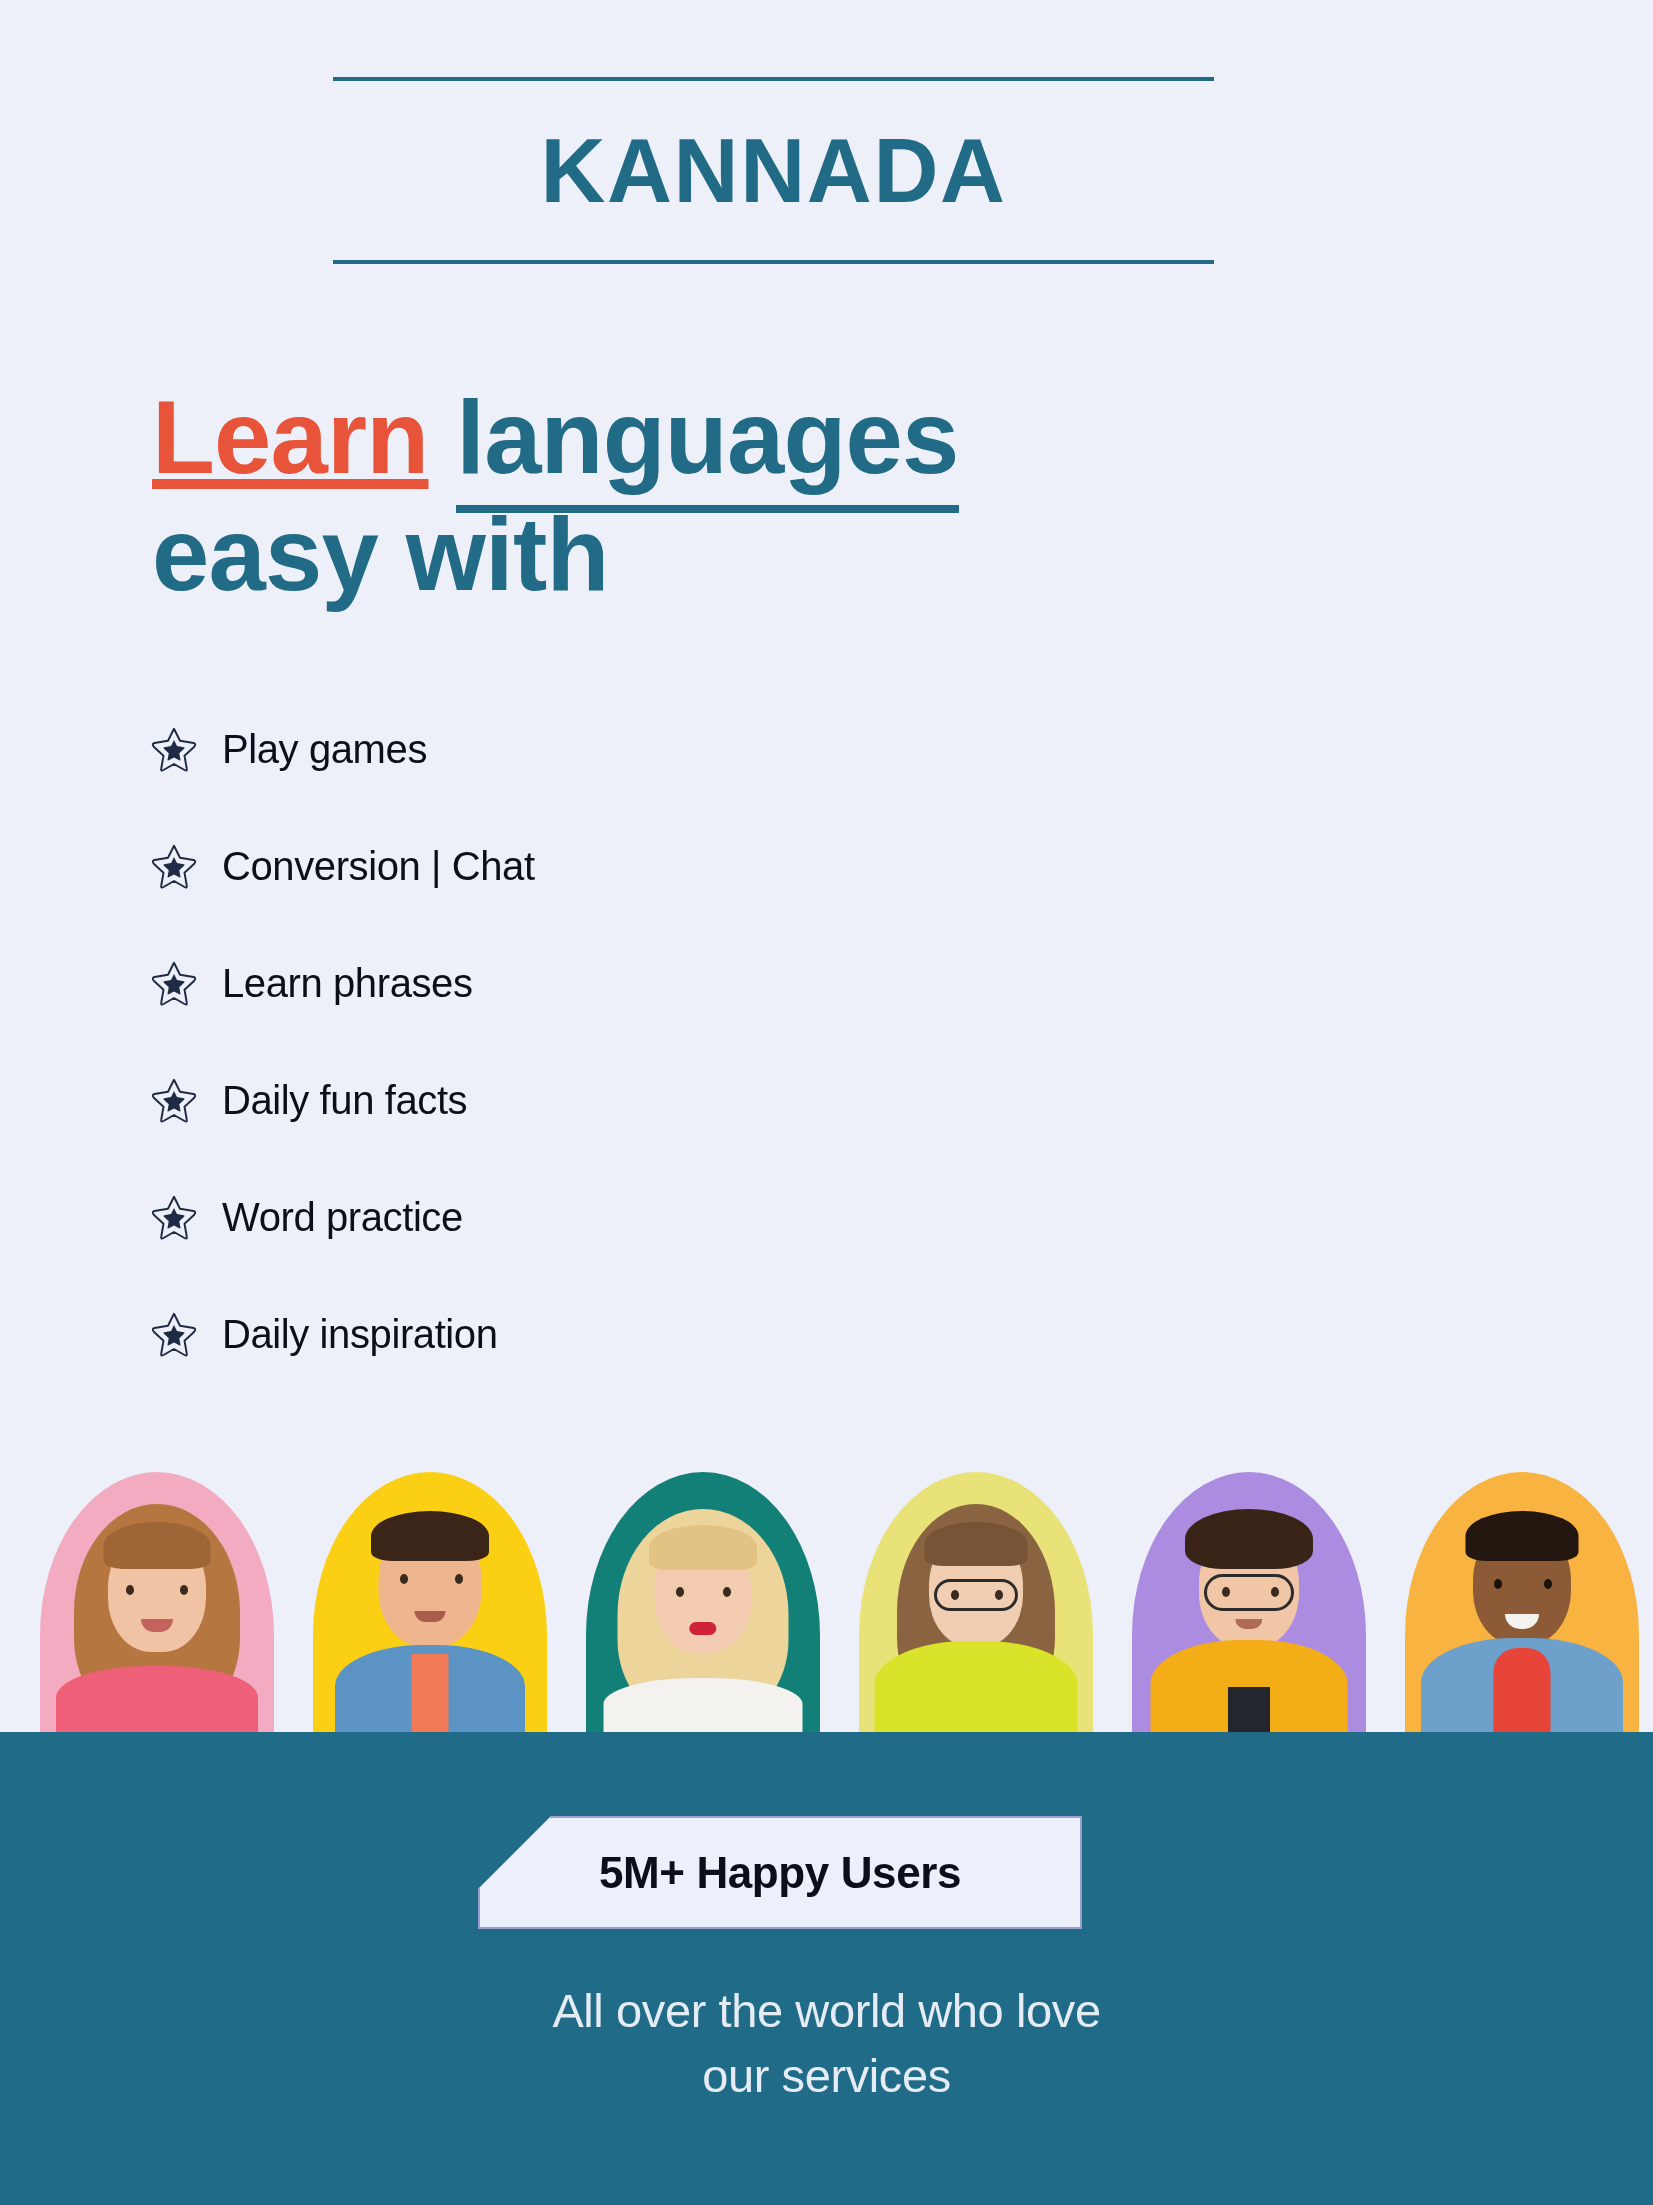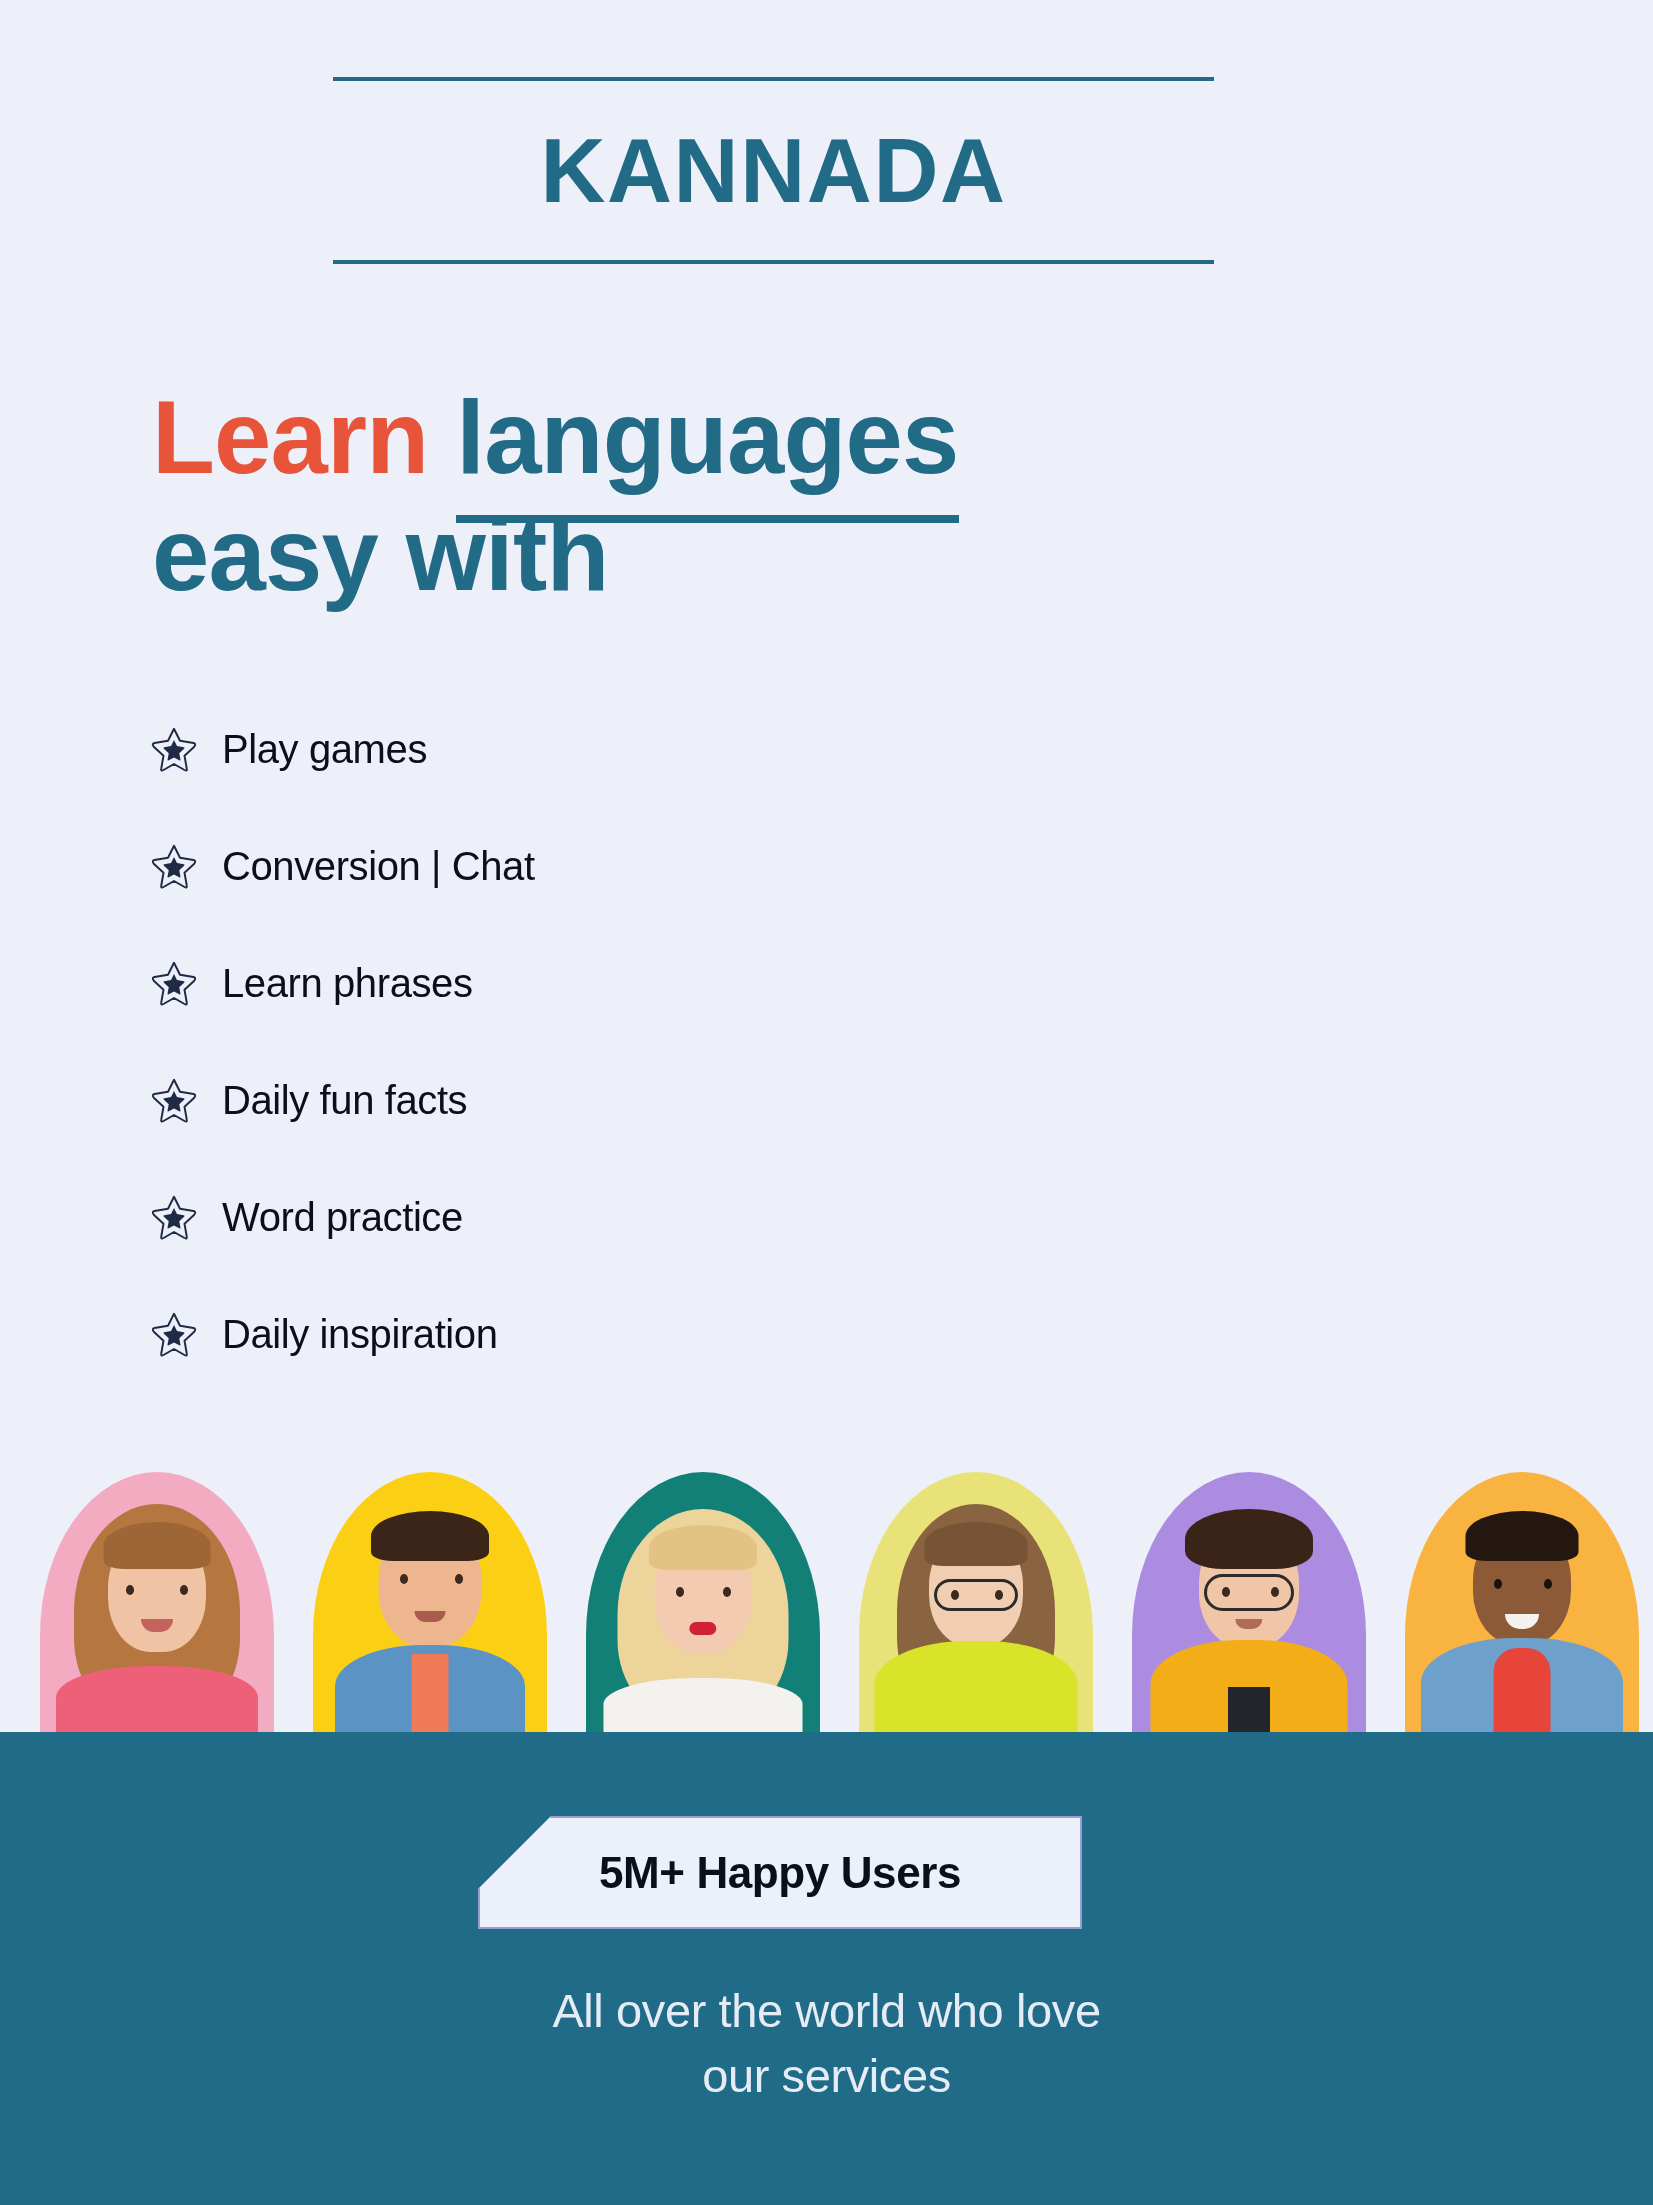--- a/index.html
+++ b/index.html
@@ -20,25 +20,25 @@
     font-size:90px; font-weight:700; letter-spacing:1.6px;
     color:#226b87; line-height:1;
   }
 
   
   .headline { position:absolute; left:152px; top:379px; width:1211px; }
   .headline .ln {
     font-size:103px; font-weight:700; line-height:1.14;
     letter-spacing:-0.8px; white-space:nowrap;
   }
-  .w-learn { color:#e8543a; }
+  .w-learn { color:#e8543a;text-decoration:underline; }
   .w-languages {
     color:#226b87;
     border-bottom:8px solid #226b87;
-    padding-bottom:20px;
+    padding-bottom:10px;
   }
   .w-easy { color:#226b87; }
 
   
   .features { position:absolute; left:150px; top:690px; width:969px; }
   .feature-row {
     display:flex; align-items:center; height:117px;
   }
   .star-icon { width:48px; height:48px; flex:0 0 48px; margin-right:24px; }
   .feature-label {

